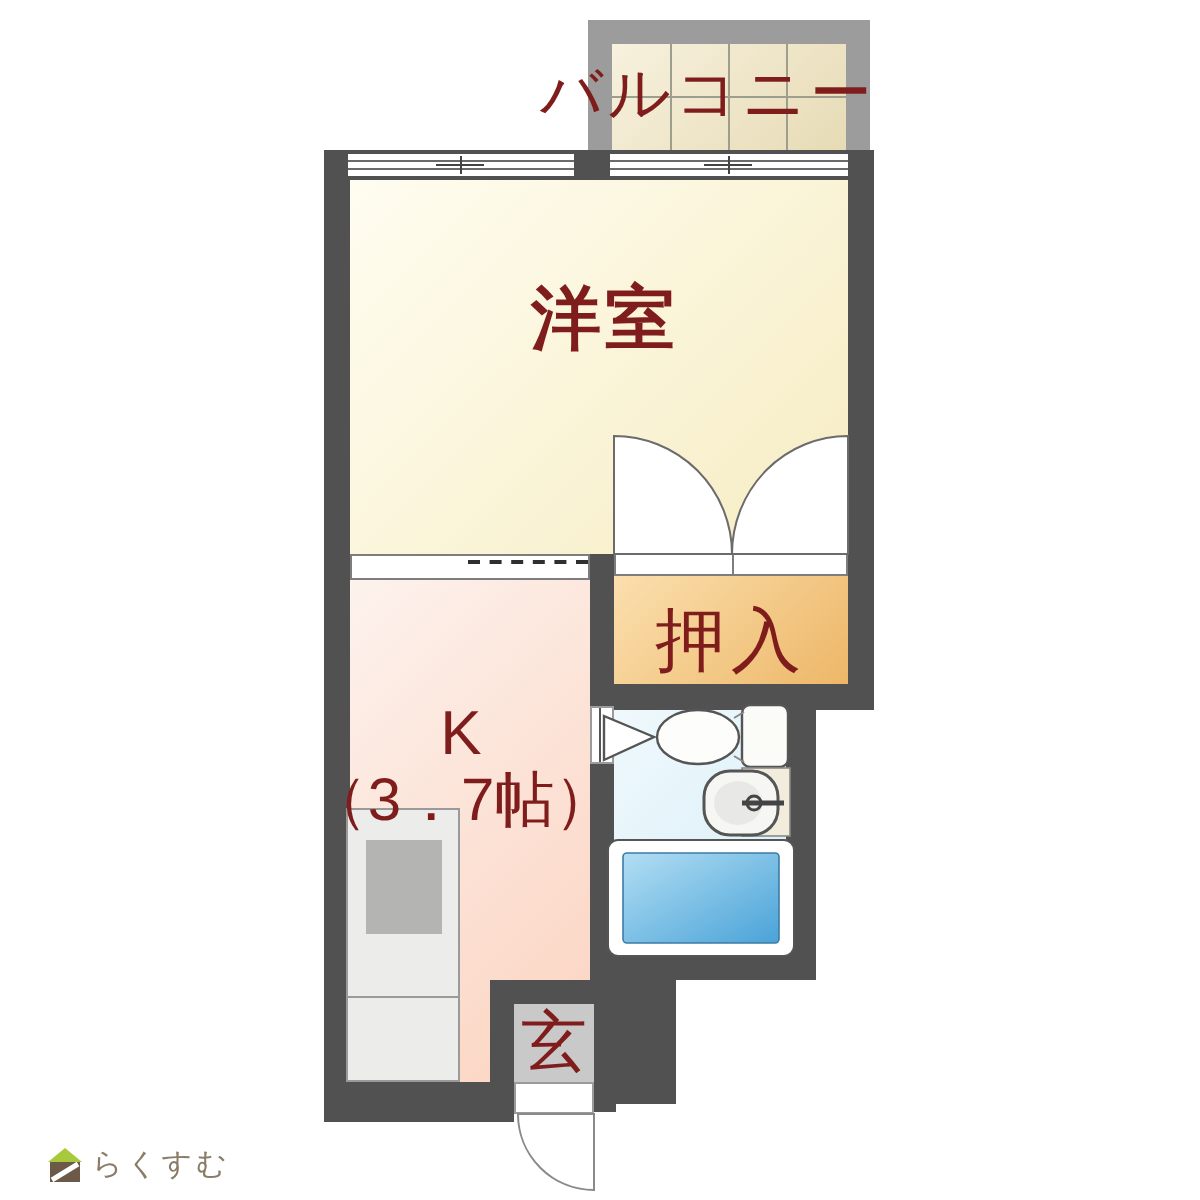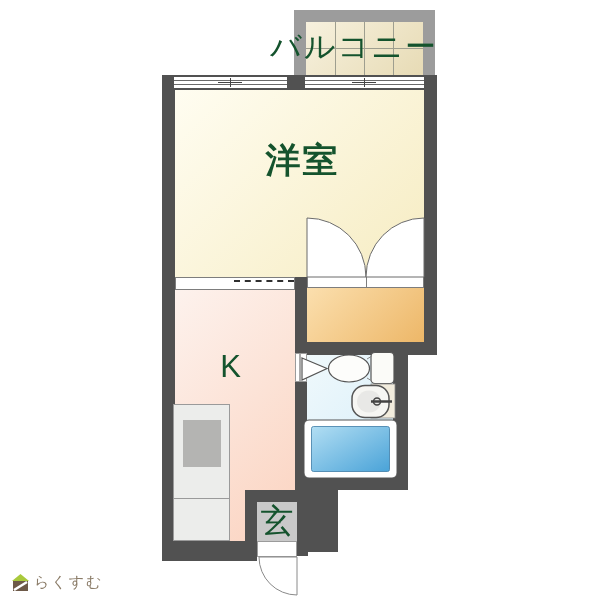--- a/index.html
+++ b/index.html
@@ -19,23 +19,23 @@
   .win-tick-v{position:absolute;top:1px;bottom:1px;width:1px;background:#444;}
   .win-tick-h{position:absolute;height:1px;background:#444;}
   .doorband{background:#fff;border:1px solid #7d7d7d;}
   .dash{position:absolute;border-top:2px dashed #2f2f2f;}
   .divider-v{position:absolute;top:0;bottom:0;width:1px;background:#7d7d7d;}
   .counter{background:#ecedeb;border:1px solid #9a9a9a;}
   .sinkbox{background:#b4b4b2;}
   .hline{position:absolute;left:0;right:0;height:1px;background:#9a9a9a;}
   .tile{background:#c9c9c9;display:flex;align-items:center;justify-content:center;}
   .gap{background:#fff;border:1px solid #9b9b9b;}
-  .label{position:absolute;color:#14532d;white-space:nowrap;}
+  .label{position:absolute;color:#7f1d1d;white-space:nowrap;}
   .center{text-align:center;}
-  #logo-row{position:absolute;left:12px;top:573px;display:flex;align-items:center;gap:5px;}
+  #logo-row{position:absolute;left:24px;top:573px;display:flex;align-items:center;gap:5px;}
   #logo-text{color:#8b7c68;font-size:15px;letter-spacing:2px;}
   svg{position:absolute;left:0;top:0;pointer-events:none;}
 </style>
 </head>
 <body>
 
 <div id="stage">
 
   <div class="abs rail" style="left:294px;top:10px;width:141px;height:12px;"></div>
   <div class="abs rail" style="left:294px;top:10px;width:12px;height:65px;"></div>
@@ -136,23 +136,25 @@
 
     <path d="M 297 557 L 259 557 A 38 38 0 0 0 297 595 Z" fill="#ffffff" stroke="#8a8a8a" stroke-width="1"></path>
   </svg>
 
   <div class="label" style="left:270px;top:26px;font-size:31px;letter-spacing:2px;font-weight:500;">バルコニー</div>
 
   <div class="label center" style="left:225px;top:140px;width:155px;">
     <div style="font-size:35px;letter-spacing:2px;line-height:40px;font-weight:bold;">洋室</div>
   </div>
 
+  <div class="label center" style="left:307px;top:297px;width:117px;font-size:35px;letter-spacing:3px;">押入</div>
 
   <div class="label center" style="left:148px;top:349px;width:165px;">
     <div style="font-size:31px;line-height:35px;">K</div>
+    <div style="font-size:30px;line-height:34px;">（3．7帖）</div>
   </div>
 
   <div id="logo-row">
     <svg width="17" height="17" viewBox="0 0 17 17" style="position:static;">
       <polygon points="8.5,0 17,7 0,7" fill="#a9c93c"></polygon>
       <rect x="1" y="7" width="15" height="10" fill="#6d5948"></rect>
       <line x1="2" y1="16" x2="15" y2="8" stroke="#ffffff" stroke-width="2.5"></line>
     </svg>
     <span id="logo-text">らくすむ</span>
   </div>

